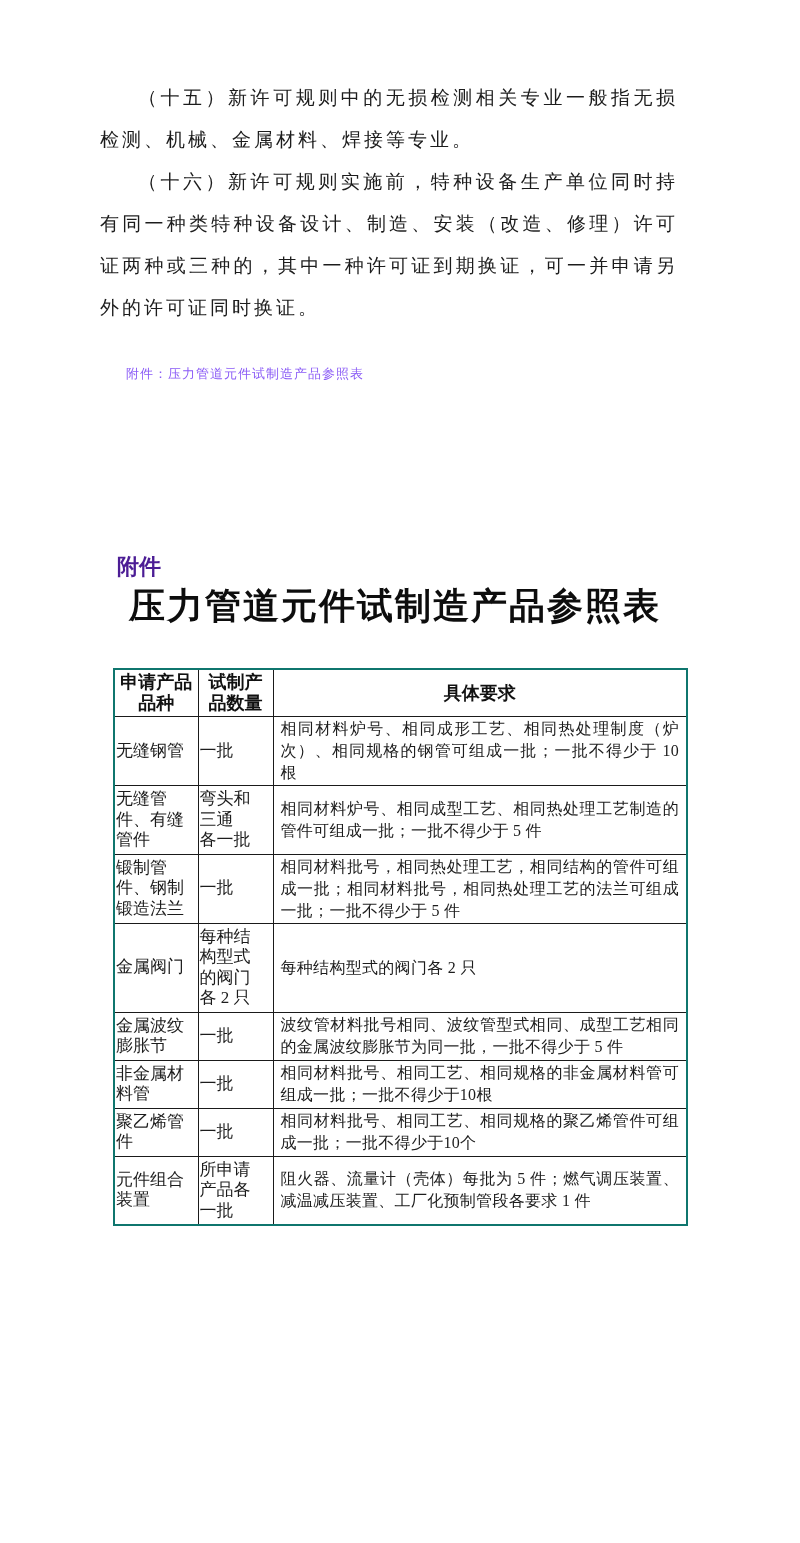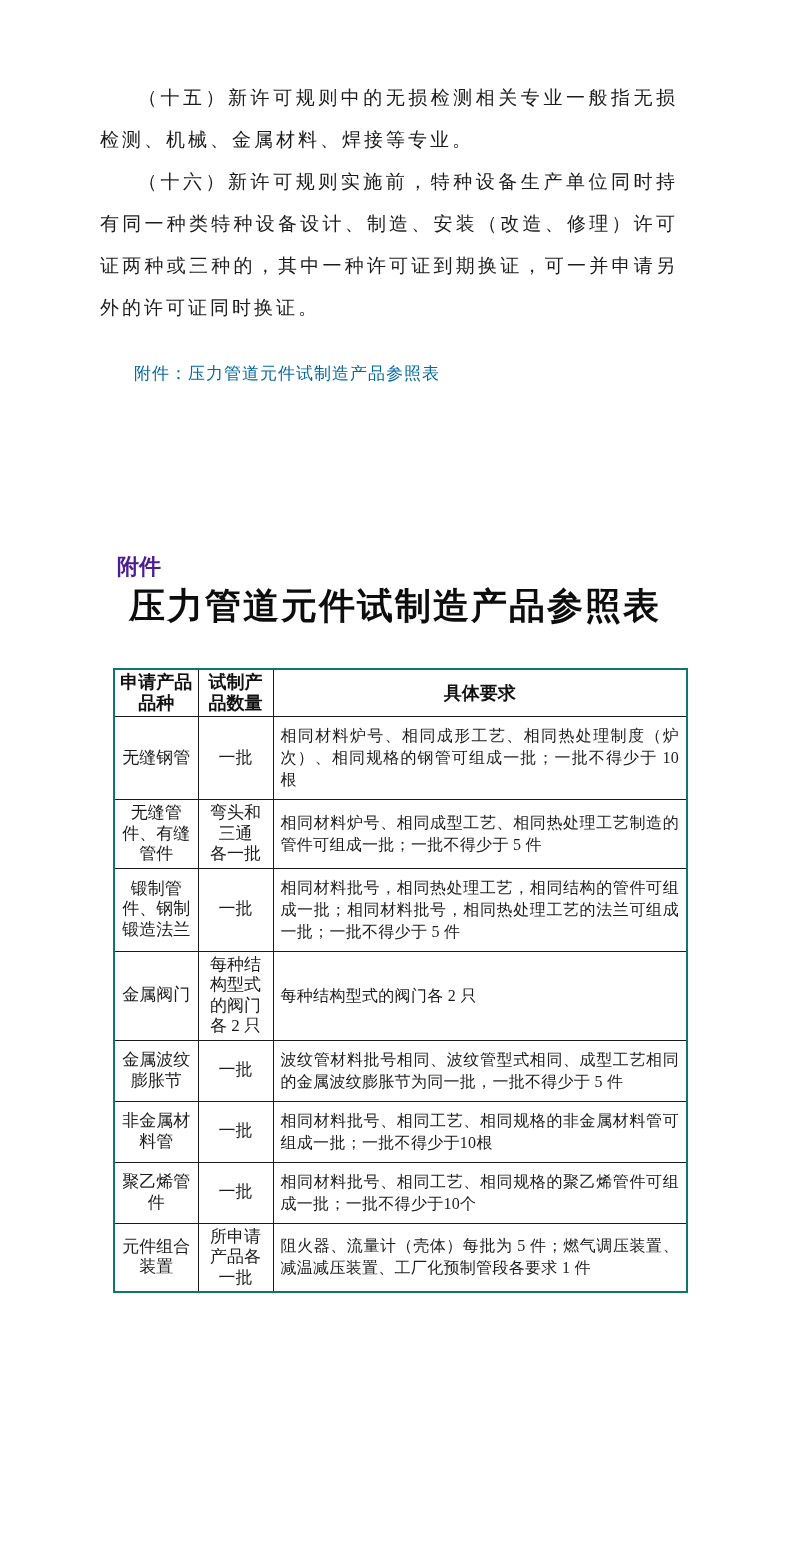--- a/index.html
+++ b/index.html
@@ -23,25 +23,25 @@
   .doc-text p {
     font-size: 19px;
     line-height: 42px;
     letter-spacing: 3px;
     text-align: justify;
     text-indent: 2em;
     color: #1c1c1c;
   }
   .attachment-ref {
     margin-top: 24px;
-    font-size: 17px;
+    font-size: 13px;
     line-height: 42px;
     letter-spacing: 1px;
     text-indent: 2em;
-    color: #0369a1;
+    color: #8b5cf6;
   }
   
   .attachment-label {
     position: absolute;
     left: 117px;
     top: 552px;
     font-family: Liberation Sans, sans-serif;
     font-weight: 600;
     font-size: 22px;
     line-height: 30px;
@@ -82,30 +82,29 @@
     font-size: 18px;
     line-height: 21px;
     text-align: center;
     padding: 2px 1px;
     white-space: pre-line;
     color: #111;
   }
   .cell-product, .cell-quantity {
     font-size: 17px;
     line-height: 20.5px;
-    text-align: center;
     white-space: pre-line;
     padding: 3px 1px;
     color: #1c1c1c;
   }
   .cell-requirement {
     font-size: 16px;
     line-height: 22px;
     text-align: justify;
-    padding: 8px 7px;
+    padding: 1px 7px;
     letter-spacing: 0.3px;
     color: #1c1c1c;
   }
   
   .footer-mark {
     position: absolute;
     top: 1488px;
     right: 10px;
     display: flex;
     align-items: center;

